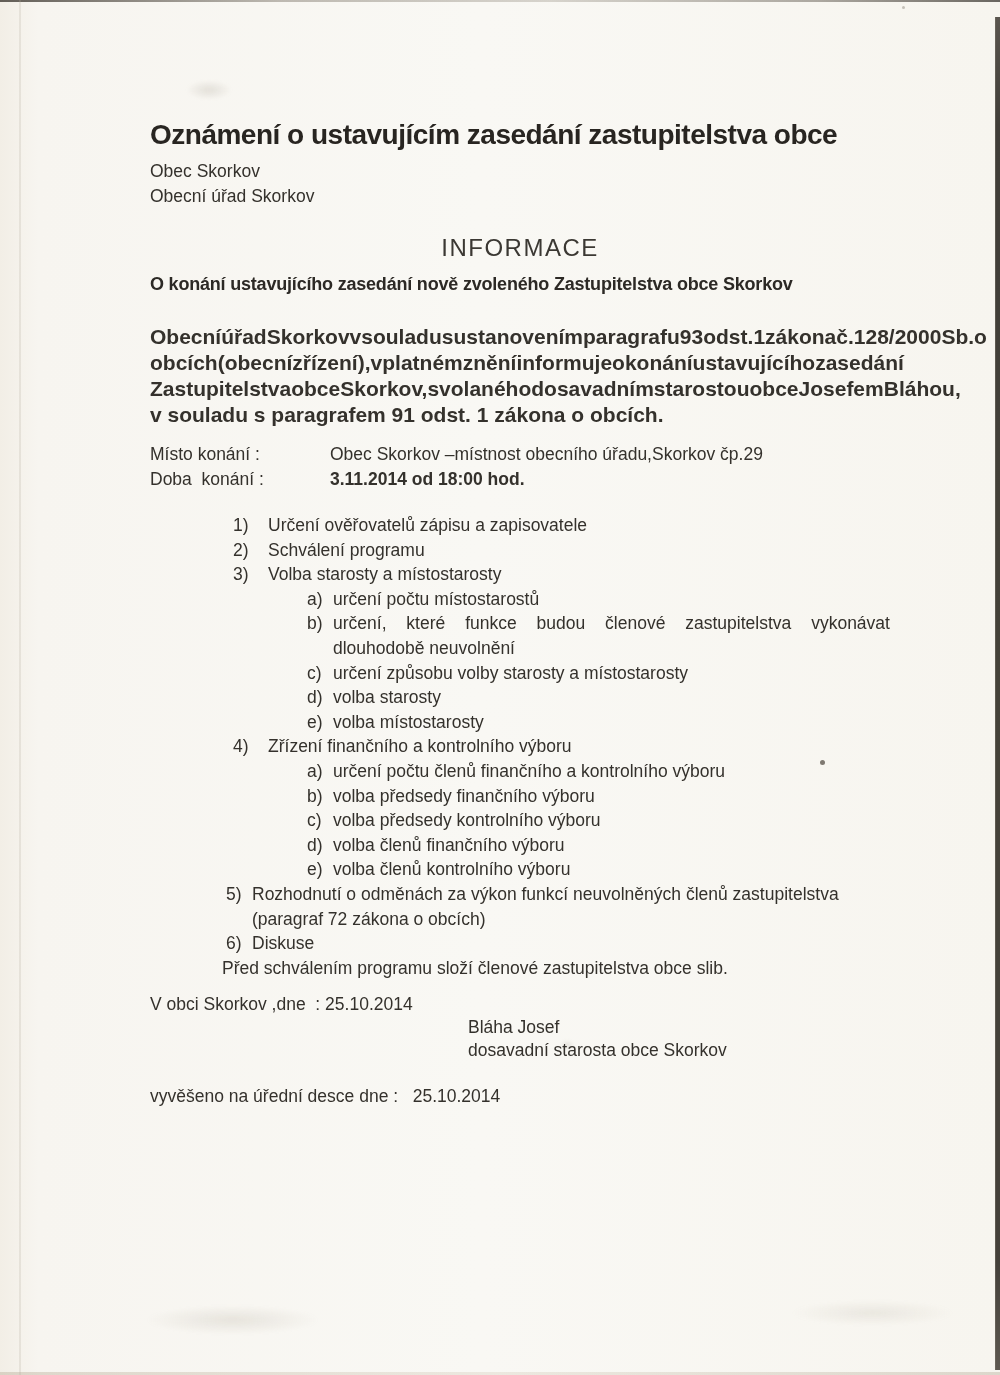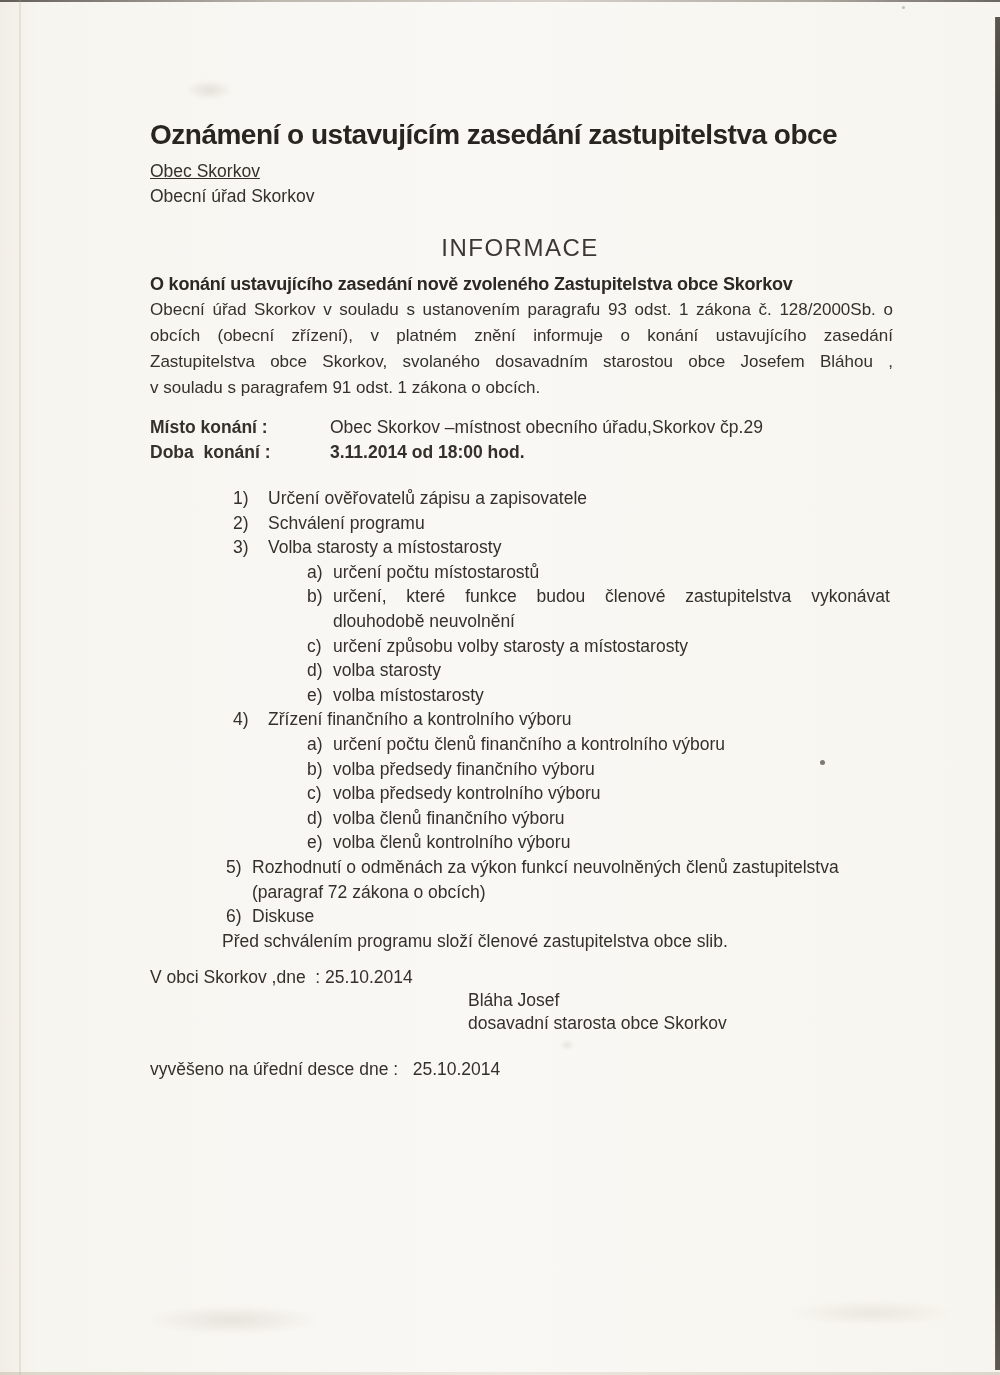--- a/index.html
+++ b/index.html
@@ -25,30 +25,30 @@
   .sm4{left:560px;top:1040px;width:14px;height:10px;background:radial-gradient(ellipse,rgba(140,130,112,.2),transparent 70%);}
   .dot-artifact{position:absolute;left:820px;top:760px;width:5px;height:5px;border-radius:50%;background:rgba(96,90,81,.8);}
   .speck{position:absolute;width:3px;height:3px;border-radius:50%;background:rgba(120,112,100,.4);}
 
   .content{position:absolute;left:0;top:0;width:1000px;padding:118px 110px 0 150px;box-sizing:border-box;}
   .pre{white-space:pre-wrap;}
   .bold{font-weight:bold;}
 
   .title{margin:0;font-size:28px;line-height:34px;font-weight:bold;letter-spacing:-0.5px;color:#282521;}
   .org{font-size:17.5px;line-height:25px;}
-  .org-first{margin-top:7px;text-decoration:underline;}
+  .org-first{margin-top:7px;}
   .informace{margin-top:24px;font-size:24px;line-height:30px;font-weight:400;text-align:center;letter-spacing:1.5px;color:#3b3833;}
   .subheading{margin-top:9px;font-size:18px;line-height:25px;font-weight:bold;letter-spacing:-0.2px;color:#2c2925;}
 
-  .intro{width:743px;font-size:17px;line-height:26px;}
+  .intro{margin-top:27px;width:743px;font-size:21px;line-height:26px;font-weight:bold;}
   .iline{display:block;}
 
   .meeting{margin-top:14px;font-size:17.5px;}
   .meet-row{display:flex;line-height:24.5px;}
-  .mlabel{width:180px;flex:none;font-weight:bold;}
+  .mlabel{width:180px;flex:none;font-weight:normal;}
   .program-label{line-height:24.5px;font-weight:bold;}
 
   .list{margin-top:22px;font-size:17.5px;}
   .li{display:flex;line-height:24.6px;}
   .li .num{margin-left:83px;width:35px;flex:none;}
   .li.sub .num{margin-left:157px;width:26px;}
   .li.tight .num{margin-left:76px;width:26px;}
   .txt.wide{width:565px;}
   .txt .l2{display:block;}
   .closing{margin-left:72px;line-height:24.6px;font-size:17.5px;}

